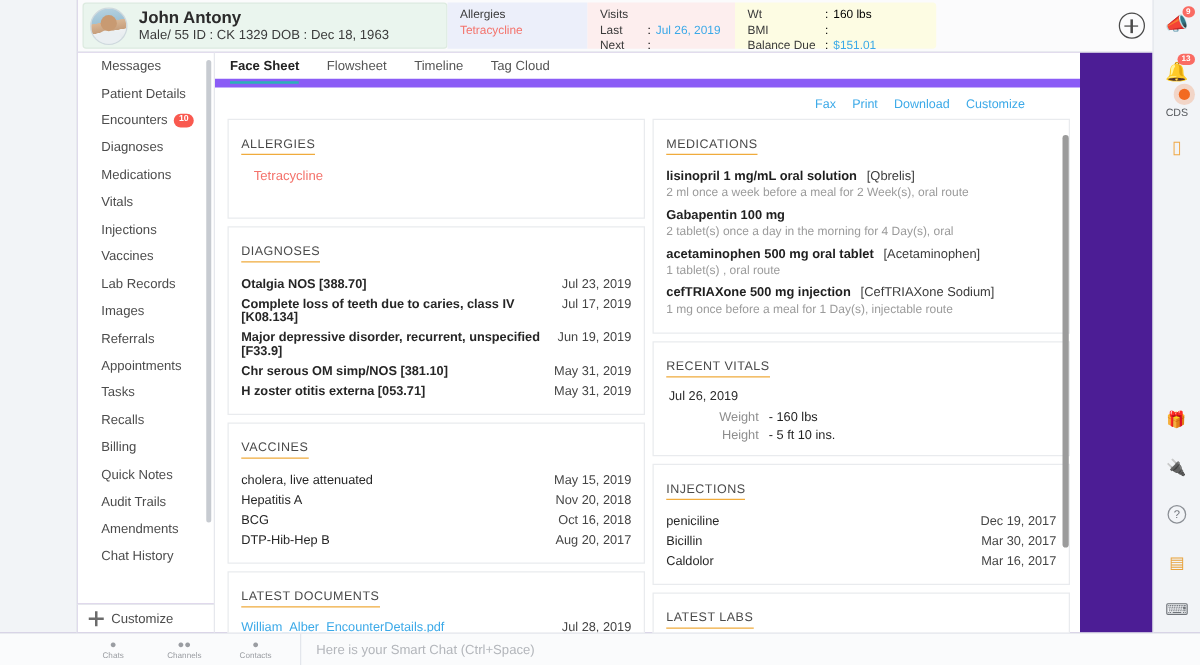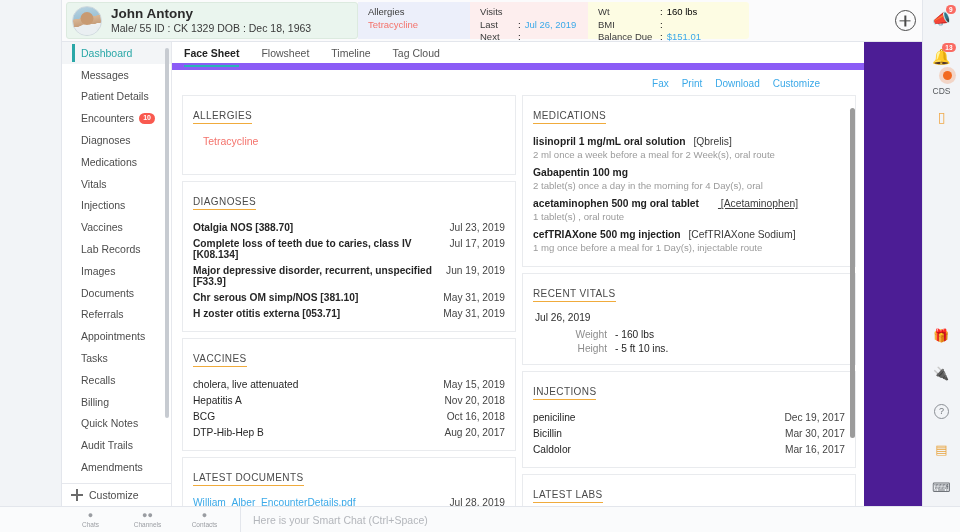--- a/index.html
+++ b/index.html
@@ -255,23 +255,20 @@
       <div class="dots-btn">
           <i></i>
           <i></i>
           <i></i>
         </div>
     </div>
   </div>
 
   <div class="sidebar">
     <div id="nav-list">
-        <div class="nav-item active">
-          <span>Dashboard</span>
-        </div>
         <div class="nav-item">
           <span>Messages</span>
         </div>
         <div class="nav-item">
           <span>Patient Details</span>
         </div>
         <div class="nav-item">
           <span>Encounters</span>
           <span class="nav-badge">10</span>
         </div>
@@ -288,23 +285,20 @@
           <span>Injections</span>
         </div>
         <div class="nav-item">
           <span>Vaccines</span>
         </div>
         <div class="nav-item">
           <span>Lab Records</span>
         </div>
         <div class="nav-item">
           <span>Images</span>
-        </div>
-        <div class="nav-item">
-          <span>Documents</span>
         </div>
         <div class="nav-item">
           <span>Referrals</span>
         </div>
         <div class="nav-item">
           <span>Appointments</span>
         </div>
         <div class="nav-item">
           <span>Tasks</span>
         </div>
@@ -429,21 +423,21 @@
           <div id="medications-list">
               <div class="med">
                 <div class="med-name"><span>lisinopril 1 mg/mL oral solution</span><span class="brand" style="margin-left: 5px;">  [Qbrelis]</span></div>
                 <div class="med-sub">2 ml once a week before a meal for 2 Week(s), oral route</div>
               </div>
               <div class="med">
                 <div class="med-name"><span>Gabapentin 100 mg</span></div>
                 <div class="med-sub">2 tablet(s) once a day in the morning for 4 Day(s), oral</div>
               </div>
               <div class="med">
-                <div class="med-name"><span>acetaminophen 500 mg oral tablet</span><span class="brand" style="margin-left: 19px; text-decoration: underline;">  [Acetaminophen]</span></div>
+                <div class="med-name"><span>acetaminophen 500 mg oral tablet</span><span class="brand" style="margin-left: 5px;">  [Acetaminophen]</span></div>
                 <div class="med-sub">1 tablet(s) , oral route</div>
               </div>
               <div class="med">
                 <div class="med-name"><span>cefTRIAXone 500 mg injection</span><span class="brand" style="margin-left: 5px;">  [CefTRIAXone Sodium]</span></div>
                 <div class="med-sub">1 mg once before a meal for 1 Day(s), injectable route</div>
               </div>
             </div>
         </div>
 
         <div class="card">

